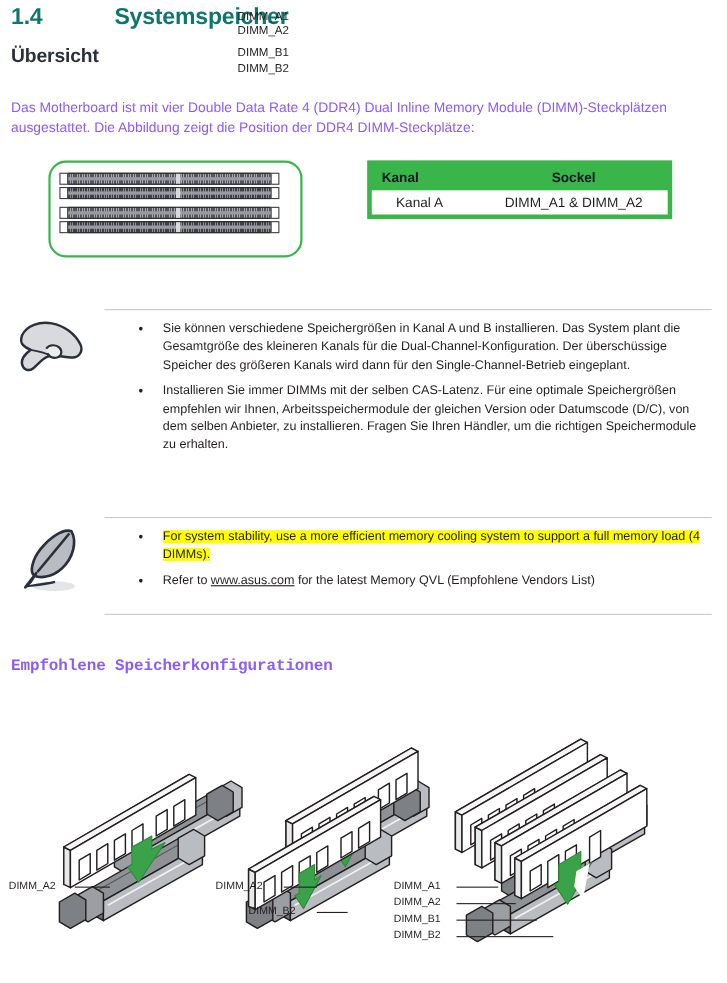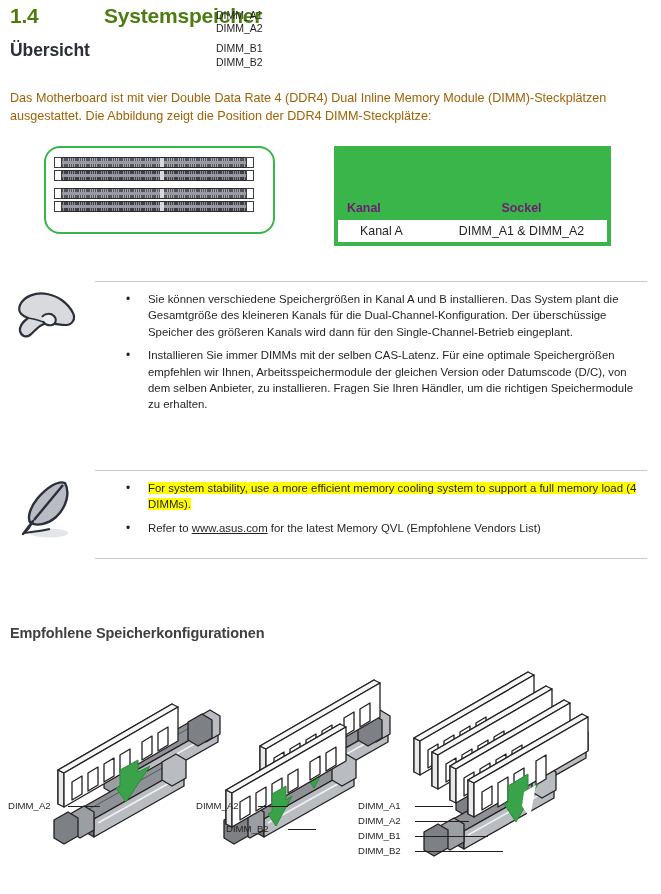--- a/index.html
+++ b/index.html
@@ -16,41 +16,41 @@
   }
 
   
   .h-section {
     position: absolute;
     left: 10px; top: 4px;
     display: flex;
     align-items: flex-end;
     font-weight: bold;
     font-size: 21px;
-    color: #4d7c0f;
+    color: #0f766e;
     letter-spacing: -0.2px;
   }
   .h-section .num { width: 94px; display: inline-block; }
 
   .h-sub {
     position: absolute;
     left: 10px; top: 40px;
     font-weight: bold;
     font-size: 17.5px;
     color: #2b2f3b;
     letter-spacing: -0.1px;
   }
 
   .intro {
     position: absolute;
     left: 10px; top: 76px;
     width: 640px;
     font-size: 12.6px;
     line-height: 18px;
-    color: #a16207;
+    color: #8b5cf6;
   }
 
   
   .slot-card {
     position: absolute;
     left: 44px; top: 146px;
     width: 231px; height: 88px;
     border: 2px solid #39b54a;
     border-radius: 16px;
     background: #fff;
@@ -111,24 +111,23 @@
   .chan-table {
     position: absolute;
     left: 334px; top: 146px;
     width: 277px;
     border: 4px solid #39b54a;
     background: #39b54a;
     font-size: 12.4px;
   }
   .chan-table .row { display: flex; }
   .chan-table .thead .cell {
-    color: #701a75;
+    color: #0f172a;
     font-weight: bold;
     padding: 4px 0 5px 0;
-    margin-top: 47px;
   }
   .chan-table .tbody .row { background: #ffffff; }
   .chan-table .tbody .row + .row { border-top: 3px solid #39b54a; }
   .chan-table .cell { padding: 4px 0 4px 0; }
   .chan-table .c1 { width: 98px; padding-left: 22px; }
   .chan-table .c2 { flex: 1; text-align: center; }
   .chan-table .thead .c1 { padding-left: 9px; }
 
   
   .note {
@@ -163,25 +162,26 @@
     left: 6px; top: 0;
     font-size: 12px;
     line-height: 16.4px;
   }
   .hl { background: #ffff00; }
   .lnk { text-decoration: underline; color: #231f20; }
 
   
   .h-sub2 {
     position: absolute;
-    left: 10px; top: 625px;
+    left: 10px; top: 598px;
     font-weight: bold;
     font-size: 14.5px;
-    color: #404040;
+    color: #8b5cf6;
     letter-spacing: -0.1px;
+    font-family: Liberation Mono, monospace;
   }
 
   .figures {
     position: absolute;
     left: 0; top: 660px;
     width: 661px; height: 234px;
   }
   .fig { position: absolute; }
 
   .dlabel {

